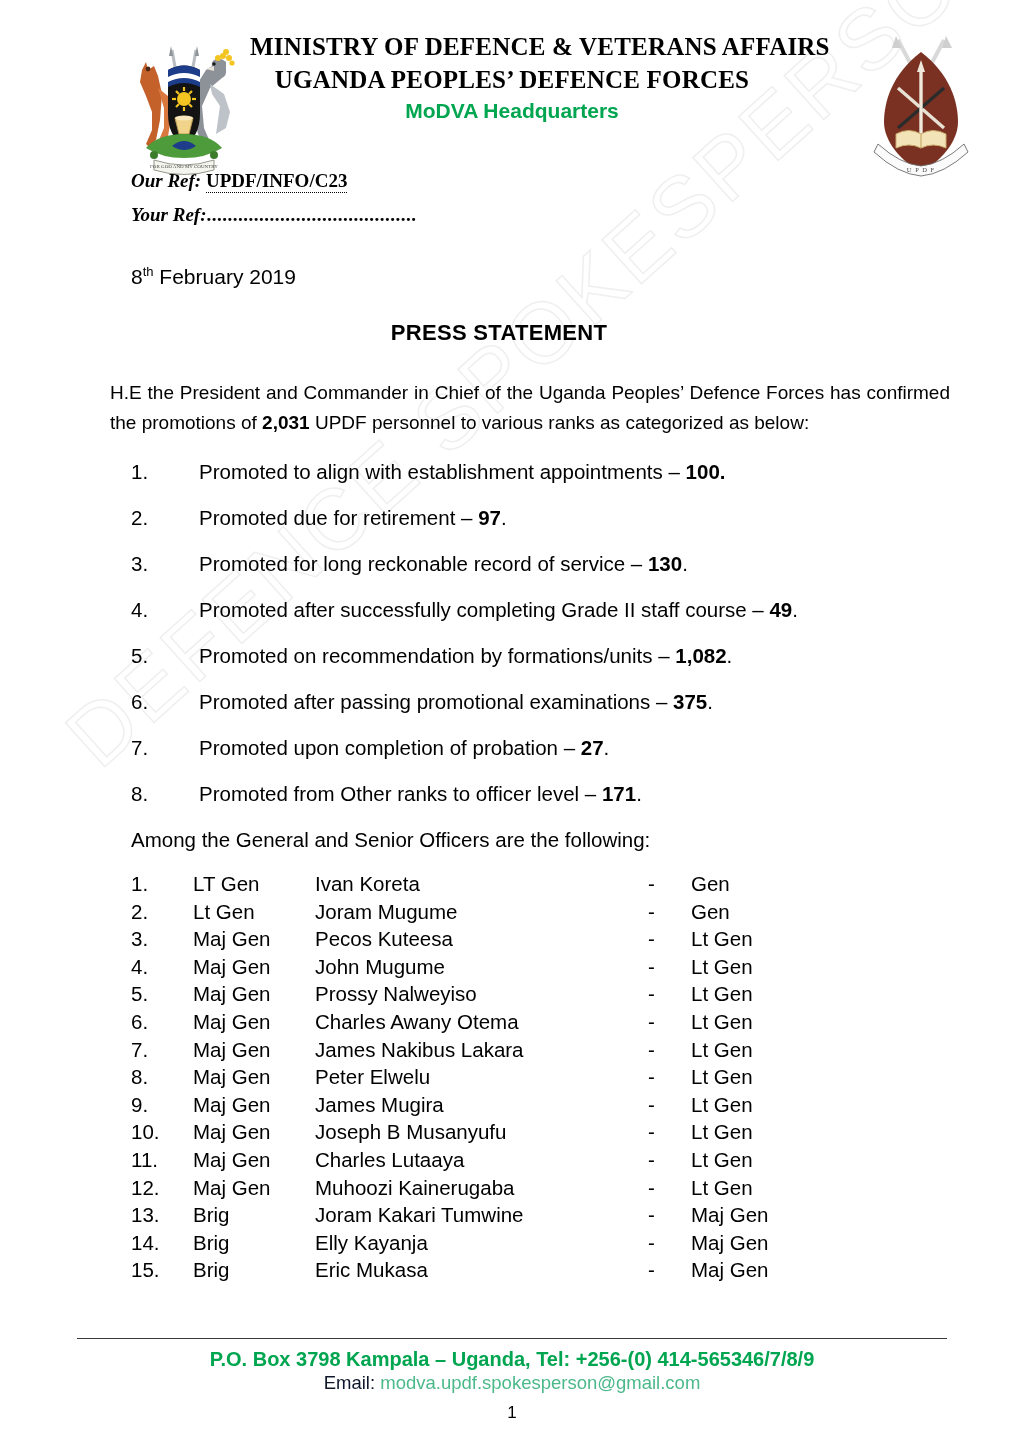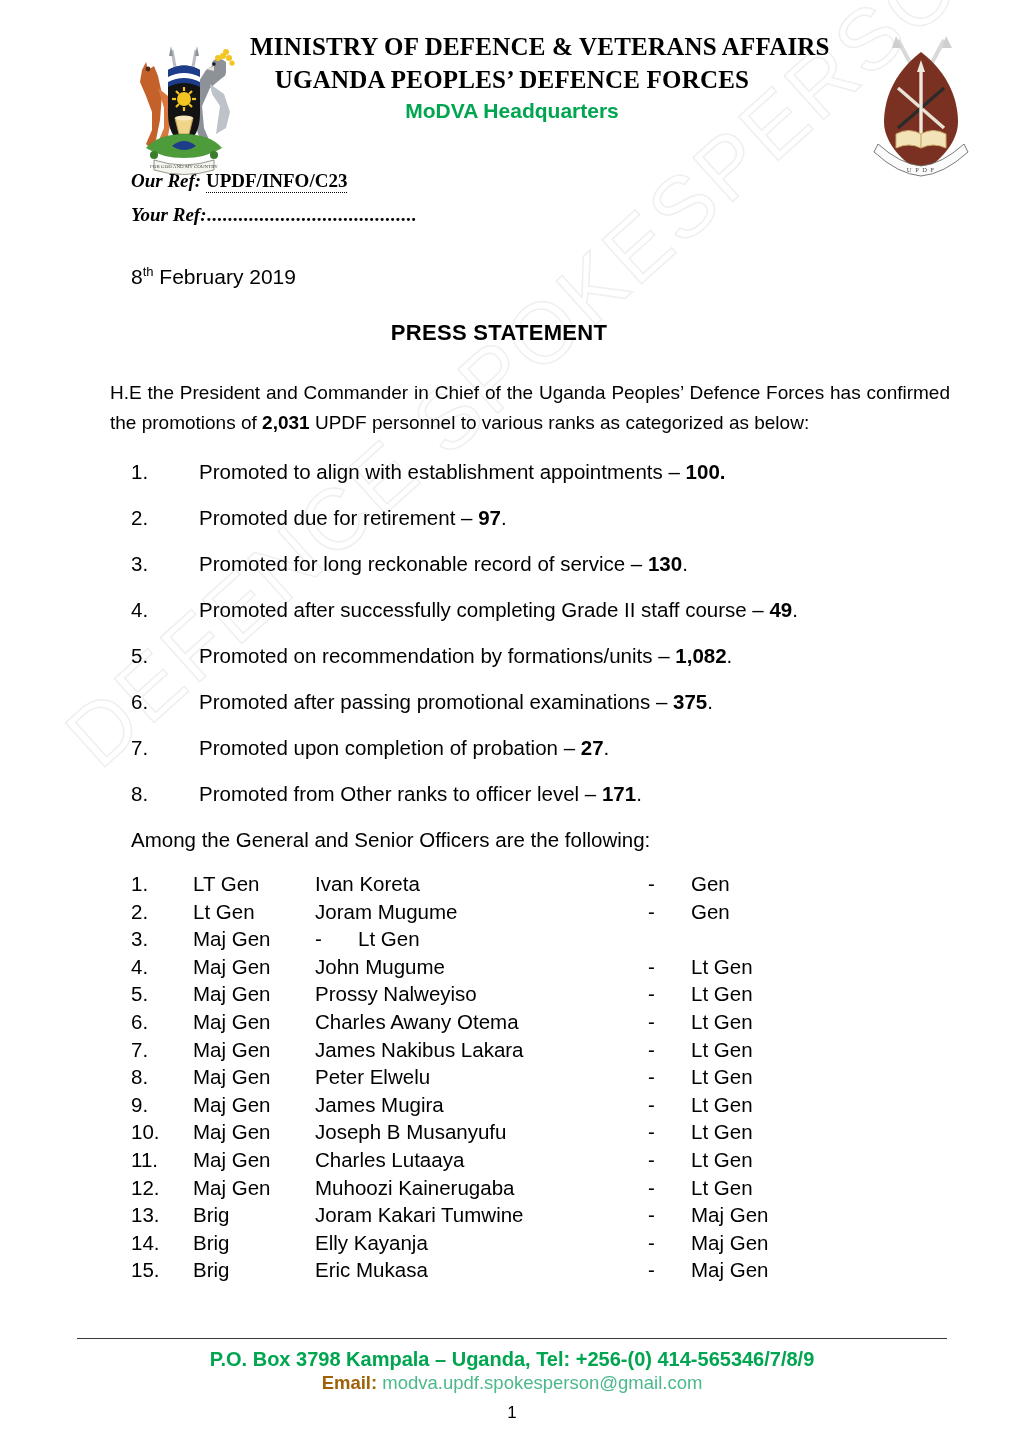--- a/index.html
+++ b/index.html
@@ -180,21 +180,21 @@
     font-weight: bold;
     font-size: 20px;
     line-height: 24px;
     color: #00A550;
   }
   .footer-line2 {
     font-size: 18.5px;
     line-height: 24px;
     color: #00A550;
   }
-  .footer-line2 .em-label { font-weight: bold; color: #a16207; }
+  .footer-line2 .em-label { font-weight: normal; color: #0f172a; }
   .footer-line2 .em-addr  { font-weight: normal; color: #4cb98a; }
   .page-num {
     margin-top: 8px;
     font-size: 17px;
     line-height: 20px;
     color: #000;
   }
 </style>
 </head>
 <body>
@@ -355,20 +355,21 @@
       <div class="off-row">
         <span class="off-num">2.</span>
         <span class="off-rank">Lt Gen</span>
         <span class="off-name">Joram Mugume</span>
         <span class="off-dash">-</span>
         <span class="off-new">Gen</span>
       </div>
       <div class="off-row">
         <span class="off-num">3.</span>
         <span class="off-rank">Maj Gen</span>
+        <span class="off-name">Pecos Kuteesa</span>
         <span class="off-dash">-</span>
         <span class="off-new">Lt Gen</span>
       </div>
       <div class="off-row">
         <span class="off-num">4.</span>
         <span class="off-rank">Maj Gen</span>
         <span class="off-name">John Mugume</span>
         <span class="off-dash">-</span>
         <span class="off-new">Lt Gen</span>
       </div>

